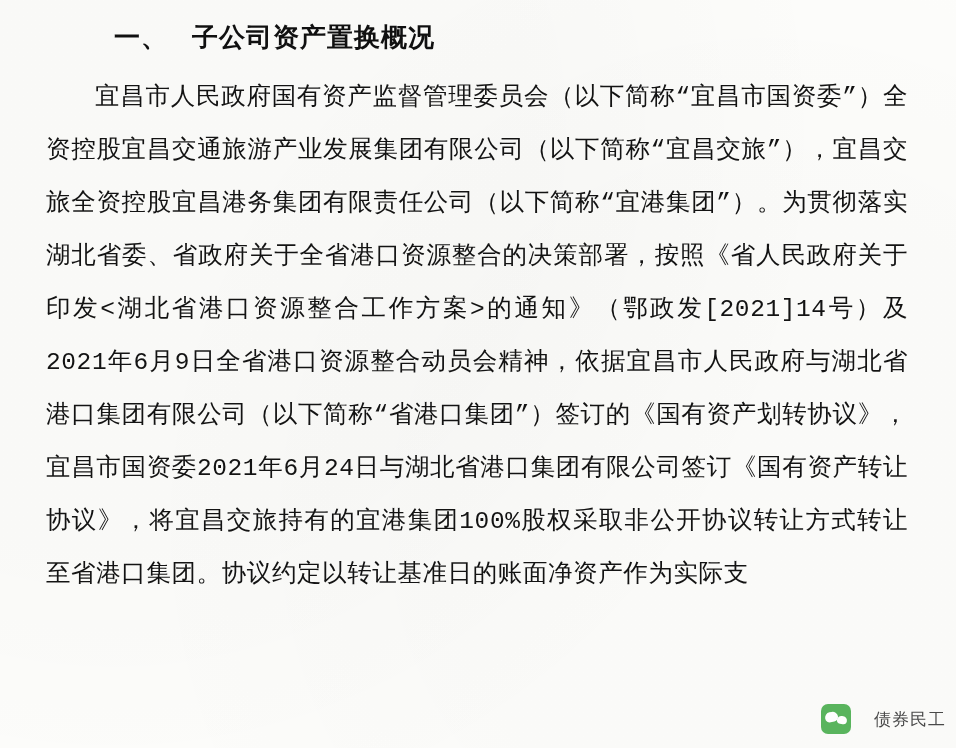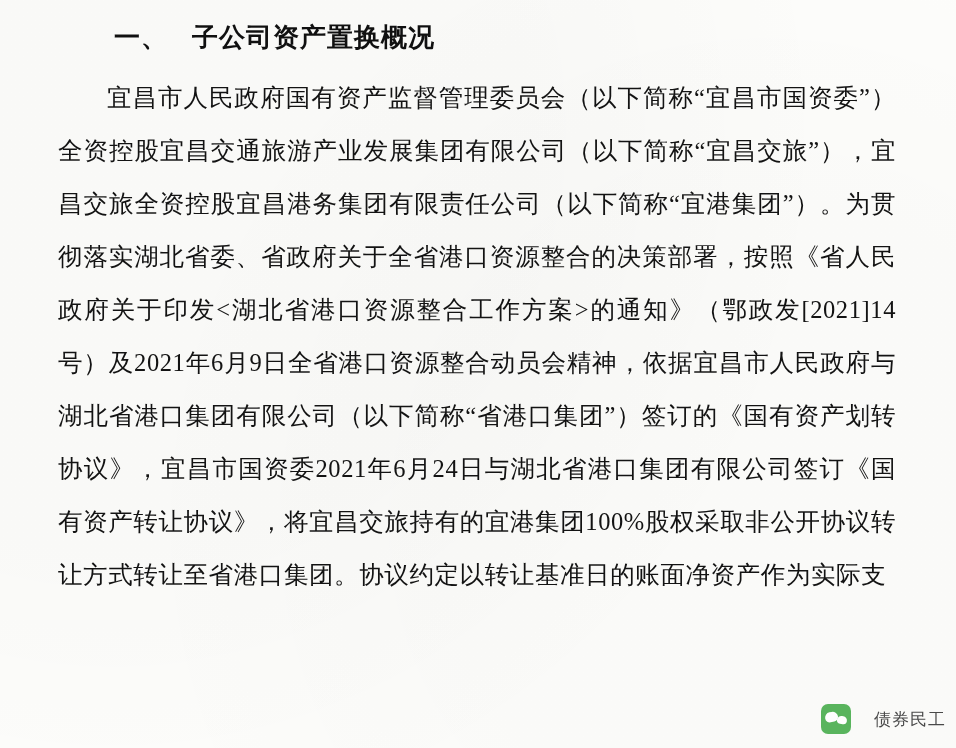--- a/index.html
+++ b/index.html
@@ -36,28 +36,28 @@
     color: #101010;
     letter-spacing: 1px;
     margin: 0 0 14px 0;
     padding-left: 68px;
     line-height: 1.5;
   }
   .heading .num {
     margin-right: 24px;
   }
   .para {
-    font-family: Liberation Serif, serif;
+    font-family: Liberation Mono, monospace;
     font-size: 24.5px;
     color: #131313;
     line-height: 53px;
     text-align: justify;
     text-justify: inter-character;
     text-indent: 2em;
-    margin: 12px;
+    margin: 0;
     letter-spacing: 0.6px;
     padding-right: 6px;
   }
   
   .watermark {
     position: absolute;
     right: 10px;
     bottom: 14px;
     display: flex;
     align-items: center;

